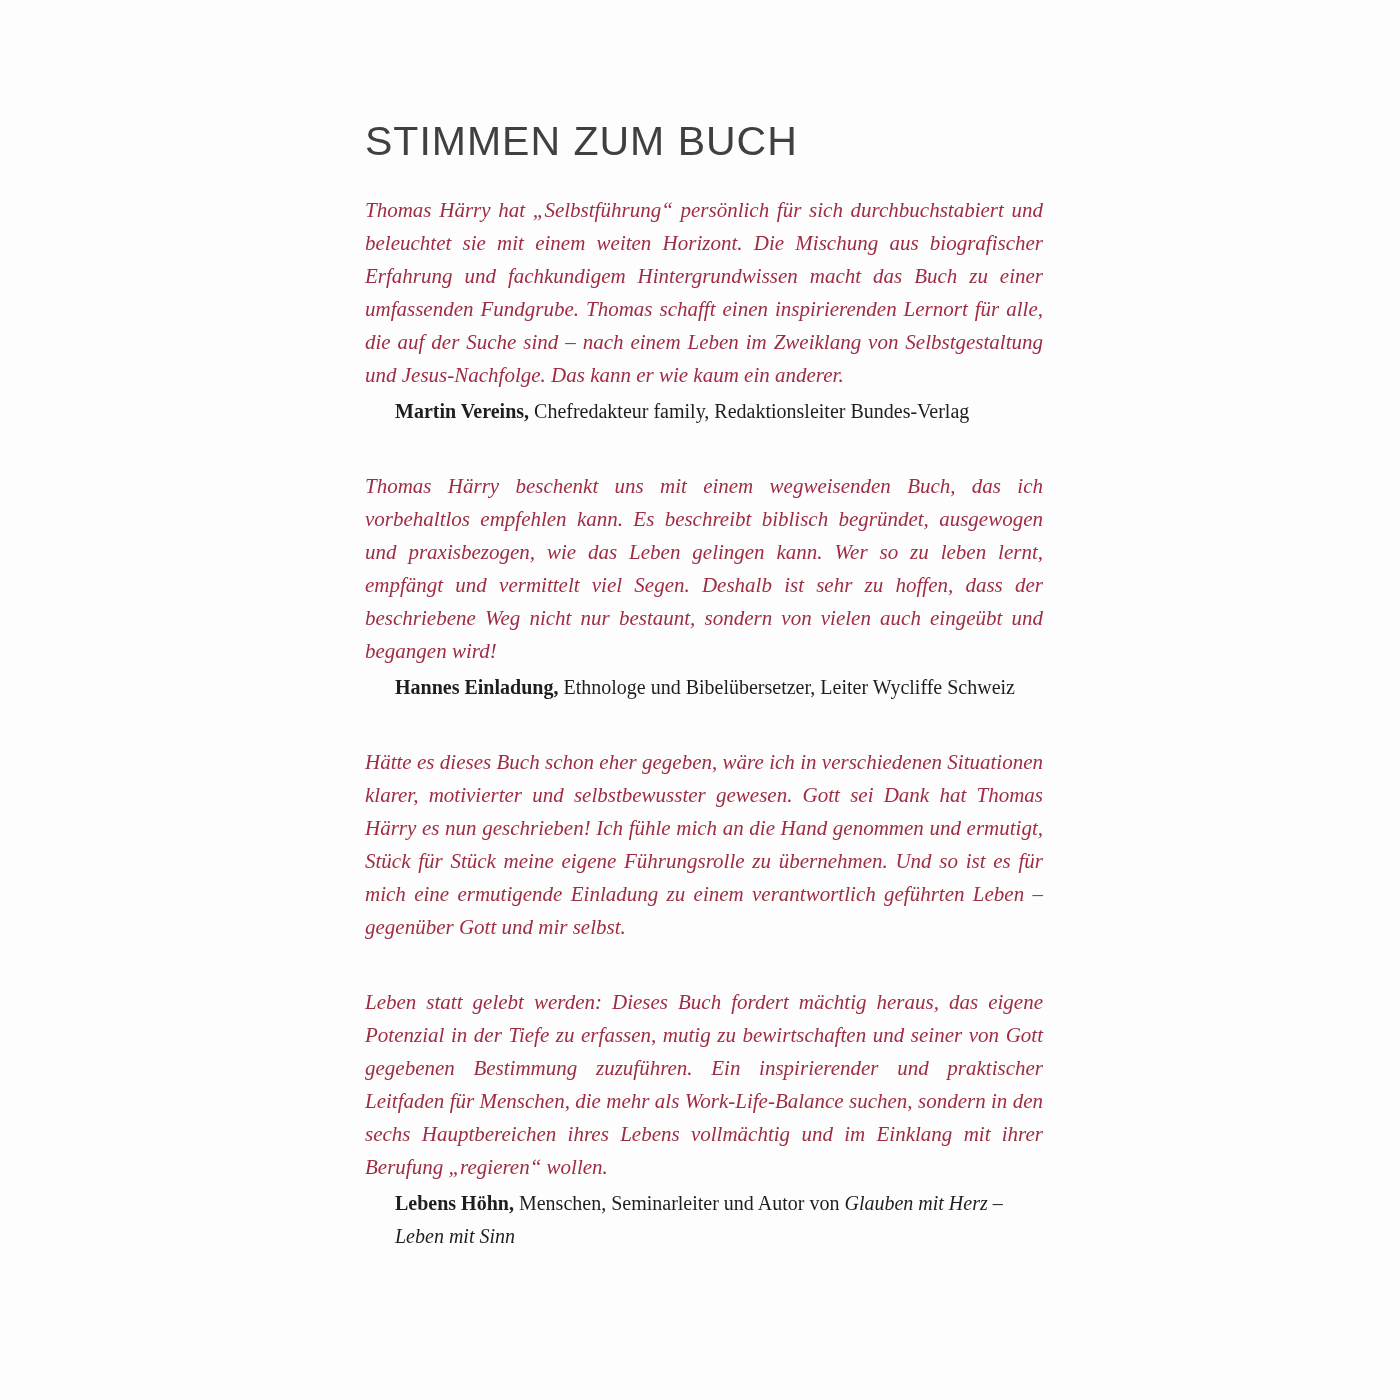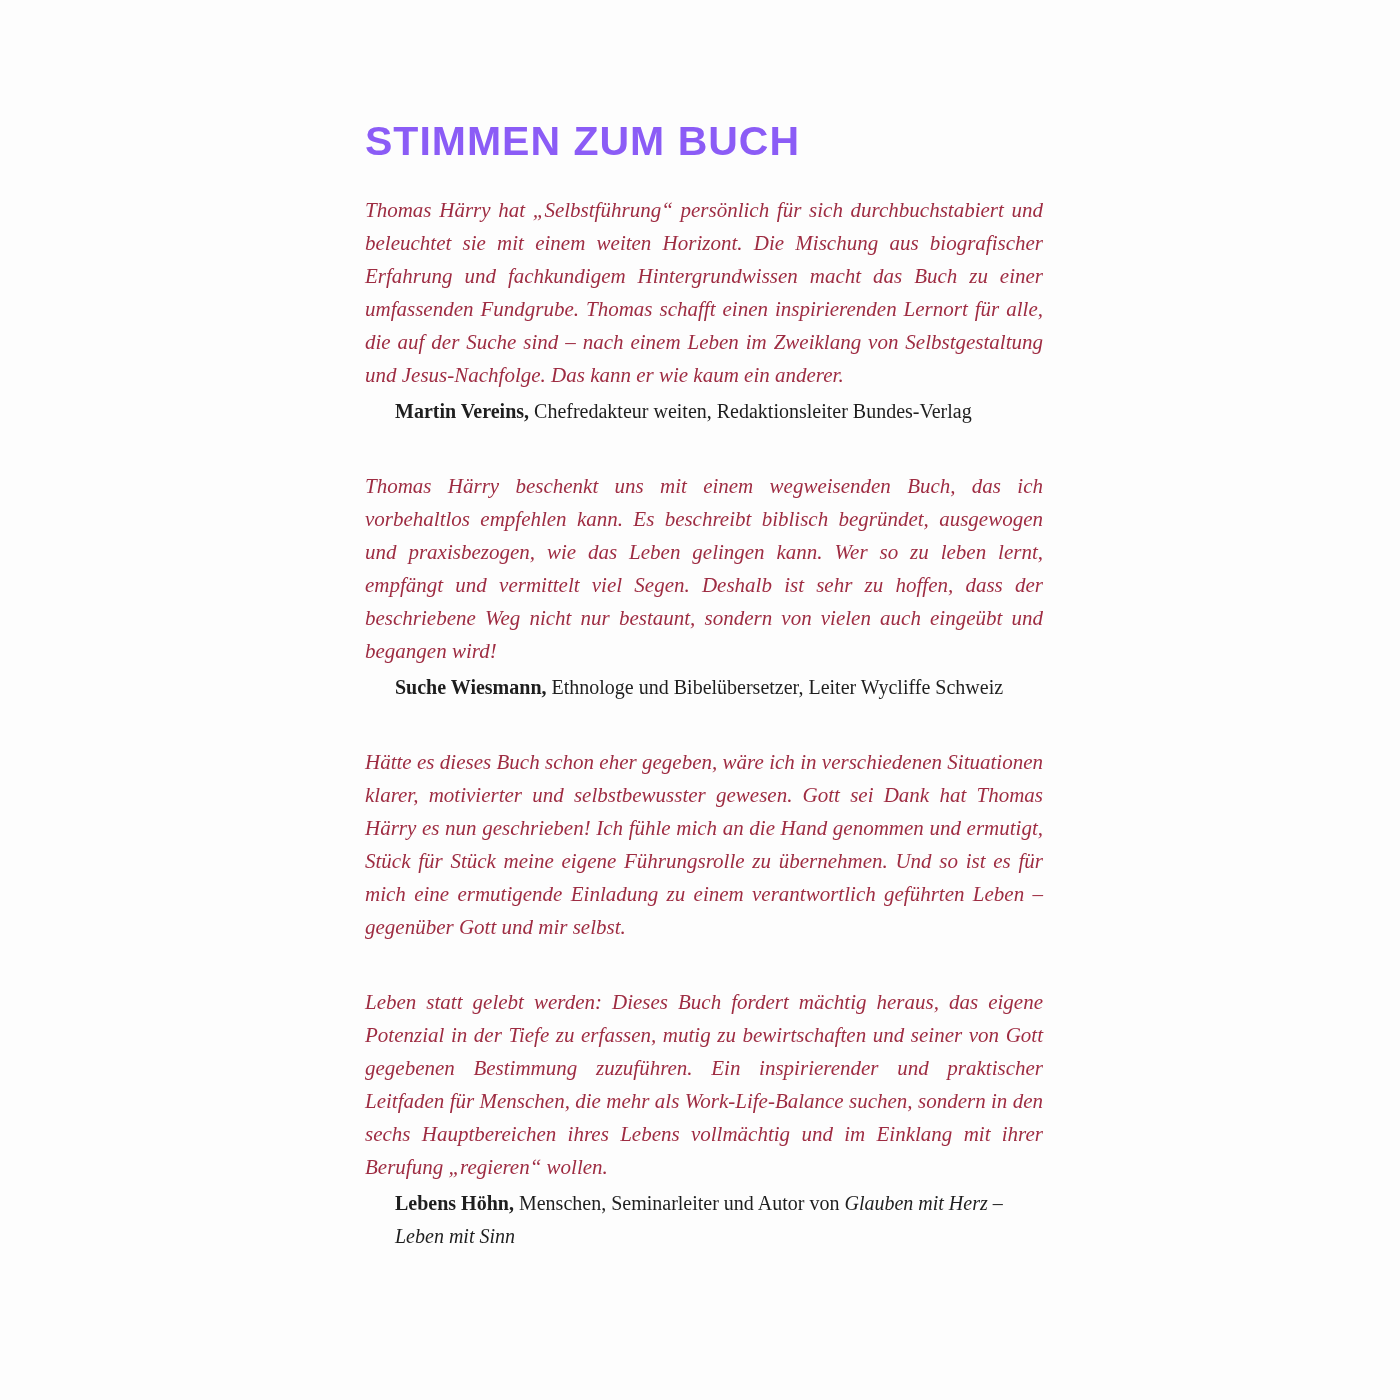--- a/index.html
+++ b/index.html
@@ -20,25 +20,25 @@
     background: #fdfdfd;
   }
   .content {
     position: absolute;
     left: 365px;
     top: 118px;
     width: 678px;
   }
   .heading {
     font-family: "Liberation Sans", sans-serif;
-    font-weight: 700;
+    font-weight: 400;
     font-size: 41px;
     line-height: 46px;
     letter-spacing: 1px;
-    color: #8b5cf6;
+    color: #404040;
     margin: 0 0 30px 0;
   }
   .testimonial {
     margin-bottom: 42px;
   }
   .quote {
     margin: 0;
     font-style: italic;
     font-size: 21px;
     line-height: 33px;
@@ -59,26 +59,26 @@
 </head>
 <body>
 
 <div class="page">
   <div class="content">
 
     <h1 class="heading">STIMMEN ZUM BUCH</h1>
 
     <section class="testimonial">
       <p class="quote">Thomas Härry hat „Selbstführung“ persönlich für sich durchbuchstabiert und beleuchtet sie mit einem weiten Horizont. Die Mischung aus biografischer Erfahrung und fachkundigem Hintergrundwissen macht das Buch zu einer umfassenden Fundgrube. Thomas schafft einen inspirierenden Lernort für alle, die auf der Suche sind – nach einem Leben im Zweiklang von Selbstgestaltung und Jesus-Nachfolge. Das kann er wie kaum ein anderer.</p>
-      <p class="attr"><strong>Martin Vereins,</strong><span> Chefredakteur weiten, Redaktionsleiter Bundes-Verlag</span><em></em></p>
+      <p class="attr"><strong>Martin Vereins,</strong><span> Chefredakteur family, Redaktionsleiter Bundes-Verlag</span><em></em></p>
     </section>
 
     <section class="testimonial">
       <p class="quote">Thomas Härry beschenkt uns mit einem wegweisenden Buch, das ich vorbehaltlos empfehlen kann. Es beschreibt biblisch begründet, ausgewogen und praxisbezogen, wie das Leben gelingen kann. Wer so zu leben lernt, empfängt und vermittelt viel Segen. Deshalb ist sehr zu hoffen, dass der beschriebene Weg nicht nur bestaunt, sondern von vielen auch eingeübt und begangen wird!</p>
-      <p class="attr"><strong>Suche Wiesmann,</strong><span> Ethnologe und Bibelübersetzer, Leiter Wycliffe Schweiz</span><em></em></p>
+      <p class="attr"><strong>Hannes Einladung,</strong><span> Ethnologe und Bibelübersetzer, Leiter Wycliffe Schweiz</span><em></em></p>
     </section>
 
     <section class="testimonial">
       <p class="quote">Hätte es dieses Buch schon eher gegeben, wäre ich in verschiedenen Situationen klarer, motivierter und selbstbewusster gewesen. Gott sei Dank hat Thomas Härry es nun geschrieben! Ich fühle mich an die Hand genommen und ermutigt, Stück für Stück meine eigene Führungsrolle zu übernehmen. Und so ist es für mich eine ermutigende Einladung zu einem verantwortlich geführten Leben – gegenüber Gott und mir selbst.</p>
     </section>
 
     <section class="testimonial">
       <p class="quote">Leben statt gelebt werden: Dieses Buch fordert mächtig heraus, das eigene Potenzial in der Tiefe zu erfassen, mutig zu bewirtschaften und seiner von Gott gegebenen Bestimmung zuzuführen. Ein inspirierender und praktischer Leitfaden für Menschen, die mehr als Work-Life-Balance suchen, sondern in den sechs Hauptbereichen ihres Lebens vollmächtig und im Einklang mit ihrer Berufung „regieren“ wollen.</p>
       <p class="attr"><strong>Lebens Höhn,</strong><span> Menschen, Seminarleiter und Autor von</span><em> Glauben mit Herz – Leben mit Sinn</em></p>
     </section>

